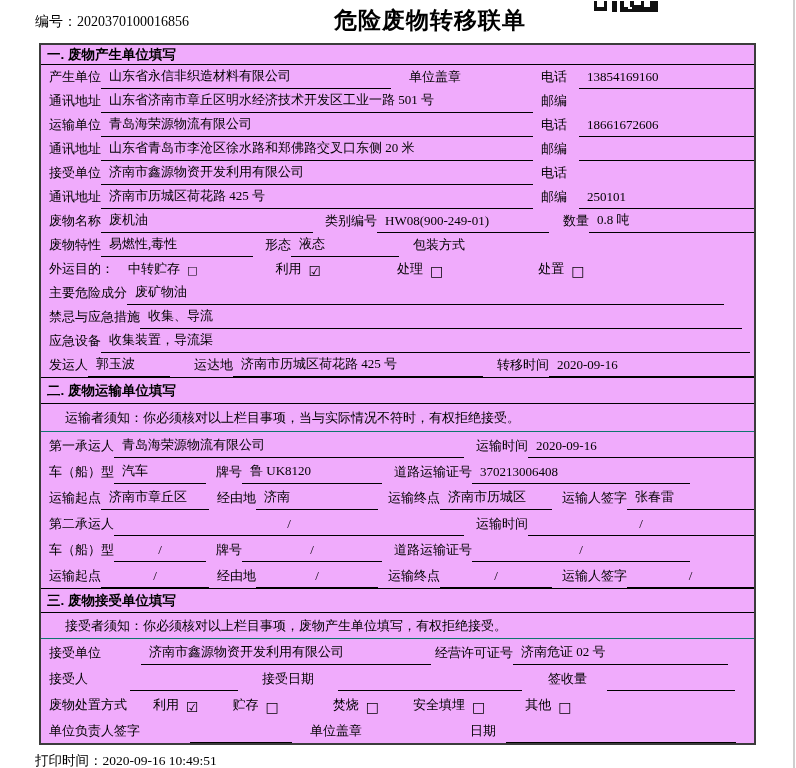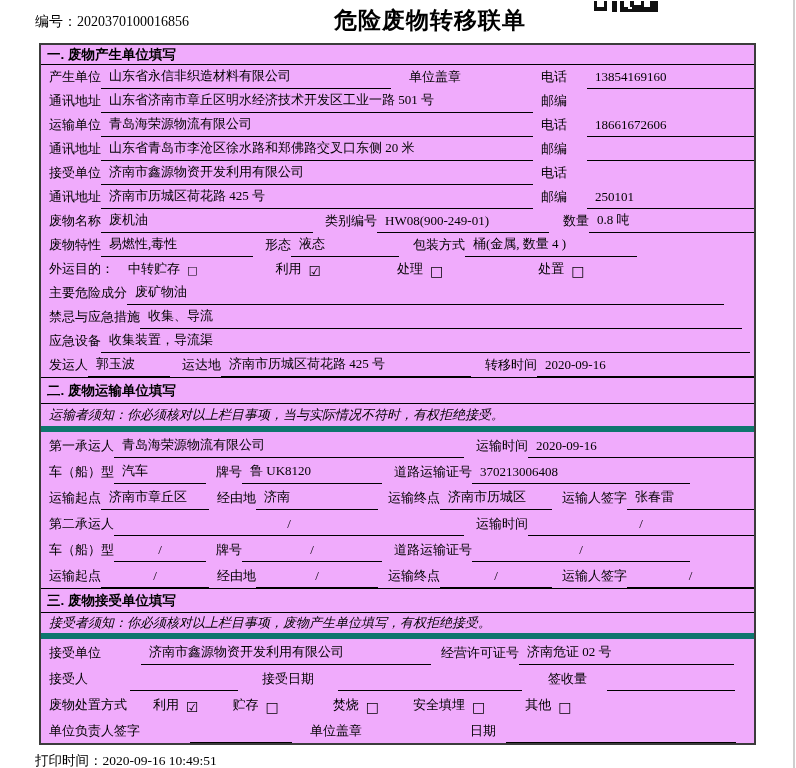--- a/index.html
+++ b/index.html
@@ -24,35 +24,35 @@
   .sec + .sec{border-top:1px solid #000}
   .sec-h{
     display:flex;align-items:center;height:26px;box-sizing:border-box;
     padding-left:6px;border-bottom:1px solid #000;
     font-family:"Liberation Sans","DejaVu Sans",sans-serif;font-weight:bold;font-size:13.5px;
   }
   .sec1 .sec-h{height:20px}
   .sec3 .sec-h{height:24px}
   .notice{
     display:flex;align-items:center;height:28px;box-sizing:border-box;
-    padding-left:8px;border-bottom:6px solid #0f766e;white-space:nowrap;font-style:italic;
+    padding-left:24px;border-bottom:1px solid #0f766e;white-space:nowrap;
   }
   .sec3 .notice{height:26px}
   .row{display:flex;align-items:flex-end;padding-left:8px;box-sizing:border-box;overflow:hidden}
   .sec1 .row{height:24px}
   .sec2 .row,.sec3 .row{height:26px}
   .lbl{white-space:nowrap;padding-bottom:3px;flex-shrink:0}
   .val{
     border-bottom:1px solid #000;white-space:nowrap;overflow:hidden;
     padding:0 2px 3px 8px;box-sizing:border-box;flex-shrink:0;
   }
   .fill{flex:1 1 auto}
   .ctr{text-align:center;padding-left:2px}
   .rg{margin-left:auto;width:213px;display:flex;align-items:flex-end;flex-shrink:0}
-  .rg .lbl{margin-right:20px}
+  .rg .lbl{margin-right:12px}
   .rg .val{flex:1 1 auto}
   .opt{display:flex;align-items:flex-end;flex-shrink:0}
   .opt .lbl{padding-bottom:3px}
   .box{
     font-family:"DejaVu Sans",sans-serif;font-size:14px;line-height:15px;
     margin-left:7px;padding-bottom:2px;
   }
   .box.sm{font-size:11px;padding-bottom:3px}
   .footer{position:absolute;left:35px;top:752px;font-size:13.5px;white-space:nowrap}
 </style>
@@ -140,21 +140,20 @@
       <span class="lbl" style="margin-left:14px">数量</span>
       <span class="val fill">0.8 吨</span>
     </div>
 
     <div class="row">
       <span class="lbl">废物特性</span>
       <span class="val" style="width:152px">易燃性,毒性</span>
       <span class="lbl" style="margin-left:12px">形态</span>
       <span class="val" style="width:108px">液态</span>
       <span class="lbl" style="margin-left:14px">包装方式</span>
-      <span class="val" style="width:172px">桶(金属, 数量  4 )</span>
     </div>
 
     <div class="row">
       <span class="lbl">外运目的：</span>
       <span class="opt" style="margin-left:14px">
         <span class="lbl">中转贮存</span>
         <span class="box sm">□</span>
       </span>
       <span class="opt" style="margin-left:78px">
         <span class="lbl">利用</span>
@@ -181,21 +180,21 @@
     </div>
 
     <div class="row">
       <span class="lbl">应急设备</span>
       <span class="val fill" style="margin-right:4px">收集装置，导流渠</span>
     </div>
 
     <div class="row">
       <span class="lbl">发运人</span>
       <span class="val" style="width:82px">郭玉波</span>
-      <span class="lbl" style="margin-left:12px">运达地</span>
+      <span class="lbl" style="margin-left:24px">运达地</span>
       <span class="val" style="width:250px">济南市历城区荷花路 425 号</span>
       <span class="lbl" style="margin-left:14px">转移时间</span>
       <span class="val fill">2020-09-16</span>
     </div>
   </div>
 
   <div class="sec sec2">
     <div class="sec-h">二. 废物运输单位填写</div>
     <div class="notice">运输者须知：你必须核对以上栏目事项，当与实际情况不符时，有权拒绝接受。</div>
 
@@ -254,21 +253,21 @@
     </div>
   </div>
 
   <div class="sec sec3">
     <div class="sec-h">三. 废物接受单位填写</div>
     <div class="notice">接受者须知：你必须核对以上栏目事项，废物产生单位填写，有权拒绝接受。</div>
 
     <div class="row">
       <span class="lbl">接受单位</span>
       <span class="val" style="width:290px;margin-left:40px">济南市鑫源物资开发利用有限公司</span>
-      <span class="lbl" style="margin-left:10px">经营许可证号</span>
+      <span class="lbl" style="margin-left:4px">经营许可证号</span>
       <span class="val" style="width:215px">济南危证 02 号</span>
     </div>
 
     <div class="row">
       <span class="lbl">接受人</span>
       <span class="val" style="width:108px;margin-left:42px"></span>
       <span class="lbl" style="margin-left:24px">接受日期</span>
       <span class="val" style="width:184px;margin-left:24px"></span>
       <span class="lbl" style="margin-left:26px">签收量</span>
       <span class="val" style="width:128px;margin-left:20px"></span>

